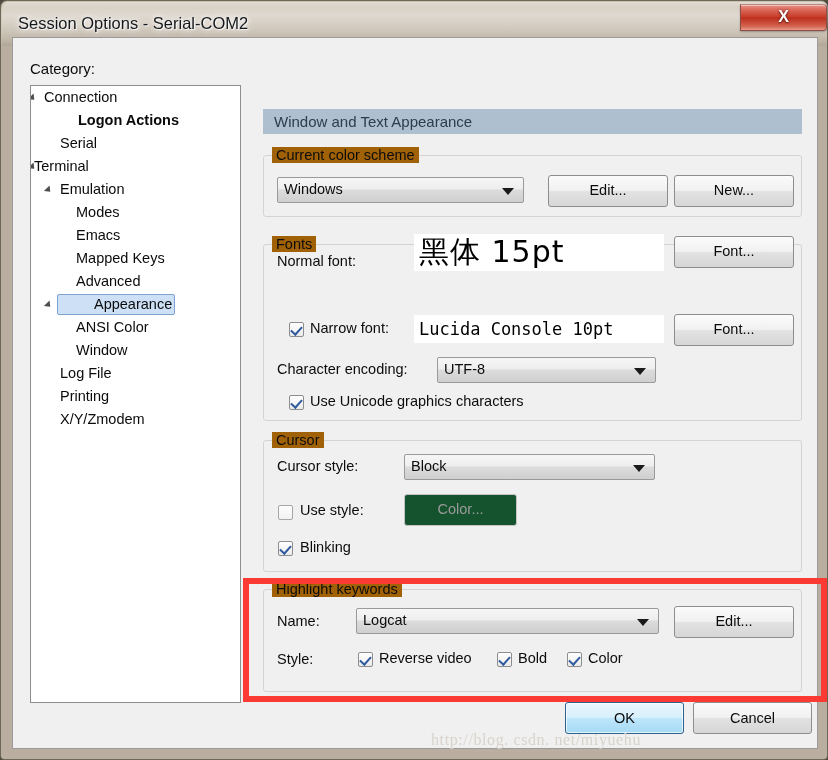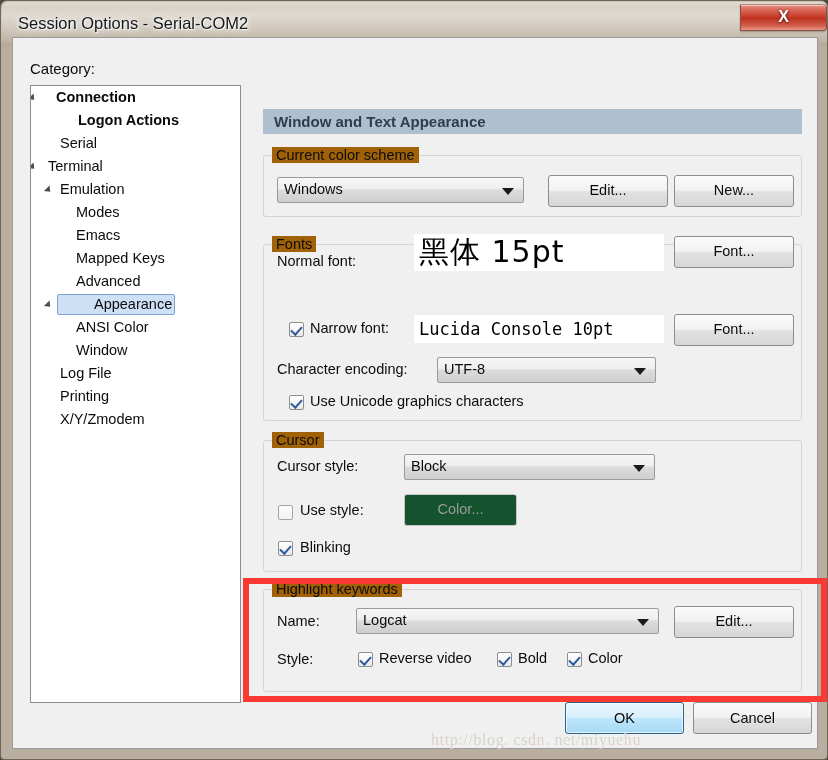--- a/index.html
+++ b/index.html
@@ -137,21 +137,21 @@
   #pane-header {
     position: absolute;
     left: 250px; top: 71px;
     width: 539px; height: 25px;
     background: #aebfd0;
   }
   #pane-header-text {
     position: absolute;
     left: 11px; top: 4px;
     font-size: 15px;
-    font-weight: bold;
+    font-weight: normal;
     color: #2d3d4d;
   }
 
   .group {
     position: absolute;
     border: 1px solid #d4d4d4;
     border-radius: 3px;
     box-sizing: border-box;
     background: transparent;
   }
@@ -289,24 +289,24 @@
     <div id="close-button">
       <div id="close-x">X</div>
     </div>
   </div>
 
   <div id="client">
 
     <div id="category-label">Category:</div>
     <div id="tree-box">
       <div id="tree-items">
-          <div class="tree-item"><span class="tri" style="left: -1px;"></span><span class="tlabel" style="margin-left: 22px; font-weight: bold;">Connection</span></div>
+          <div class="tree-item"><span class="tri" style="left: -1px;"></span><span class="tlabel" style="margin-left: 10px;">Connection</span></div>
           <div class="tree-item"><span class="tlabel" style="margin-left: 44px; font-weight: bold;">Logon Actions</span></div>
           <div class="tree-item"><span class="tlabel" style="margin-left: 26px;">Serial</span></div>
-          <div class="tree-item"><span class="tri" style="left: -1px;"></span><span class="tlabel" style="margin-left: 14px;">Terminal</span></div>
+          <div class="tree-item"><span class="tri" style="left: -1px;"></span><span class="tlabel" style="margin-left: 0;">Terminal</span></div>
           <div class="tree-item"><span class="tri" style="left: 15px;"></span><span class="tlabel" style="margin-left: 26px;">Emulation</span></div>
           <div class="tree-item"><span class="tlabel" style="margin-left: 42px;">Modes</span></div>
           <div class="tree-item"><span class="tlabel" style="margin-left: 42px;">Emacs</span></div>
           <div class="tree-item"><span class="tlabel" style="margin-left: 42px;">Mapped Keys</span></div>
           <div class="tree-item"><span class="tlabel" style="margin-left: 42px;">Advanced</span></div>
           <div class="tree-item selected"><span class="tri" style="left: 15px;"></span><span class="tlabel" style="margin-left: 26px; padding-left: 36px;">Appearance</span></div>
           <div class="tree-item"><span class="tlabel" style="margin-left: 42px;">ANSI Color</span></div>
           <div class="tree-item"><span class="tlabel" style="margin-left: 42px;">Window</span></div>
           <div class="tree-item"><span class="tlabel" style="margin-left: 26px;">Log File</span></div>
           <div class="tree-item"><span class="tlabel" style="margin-left: 26px;">Printing</span></div>

